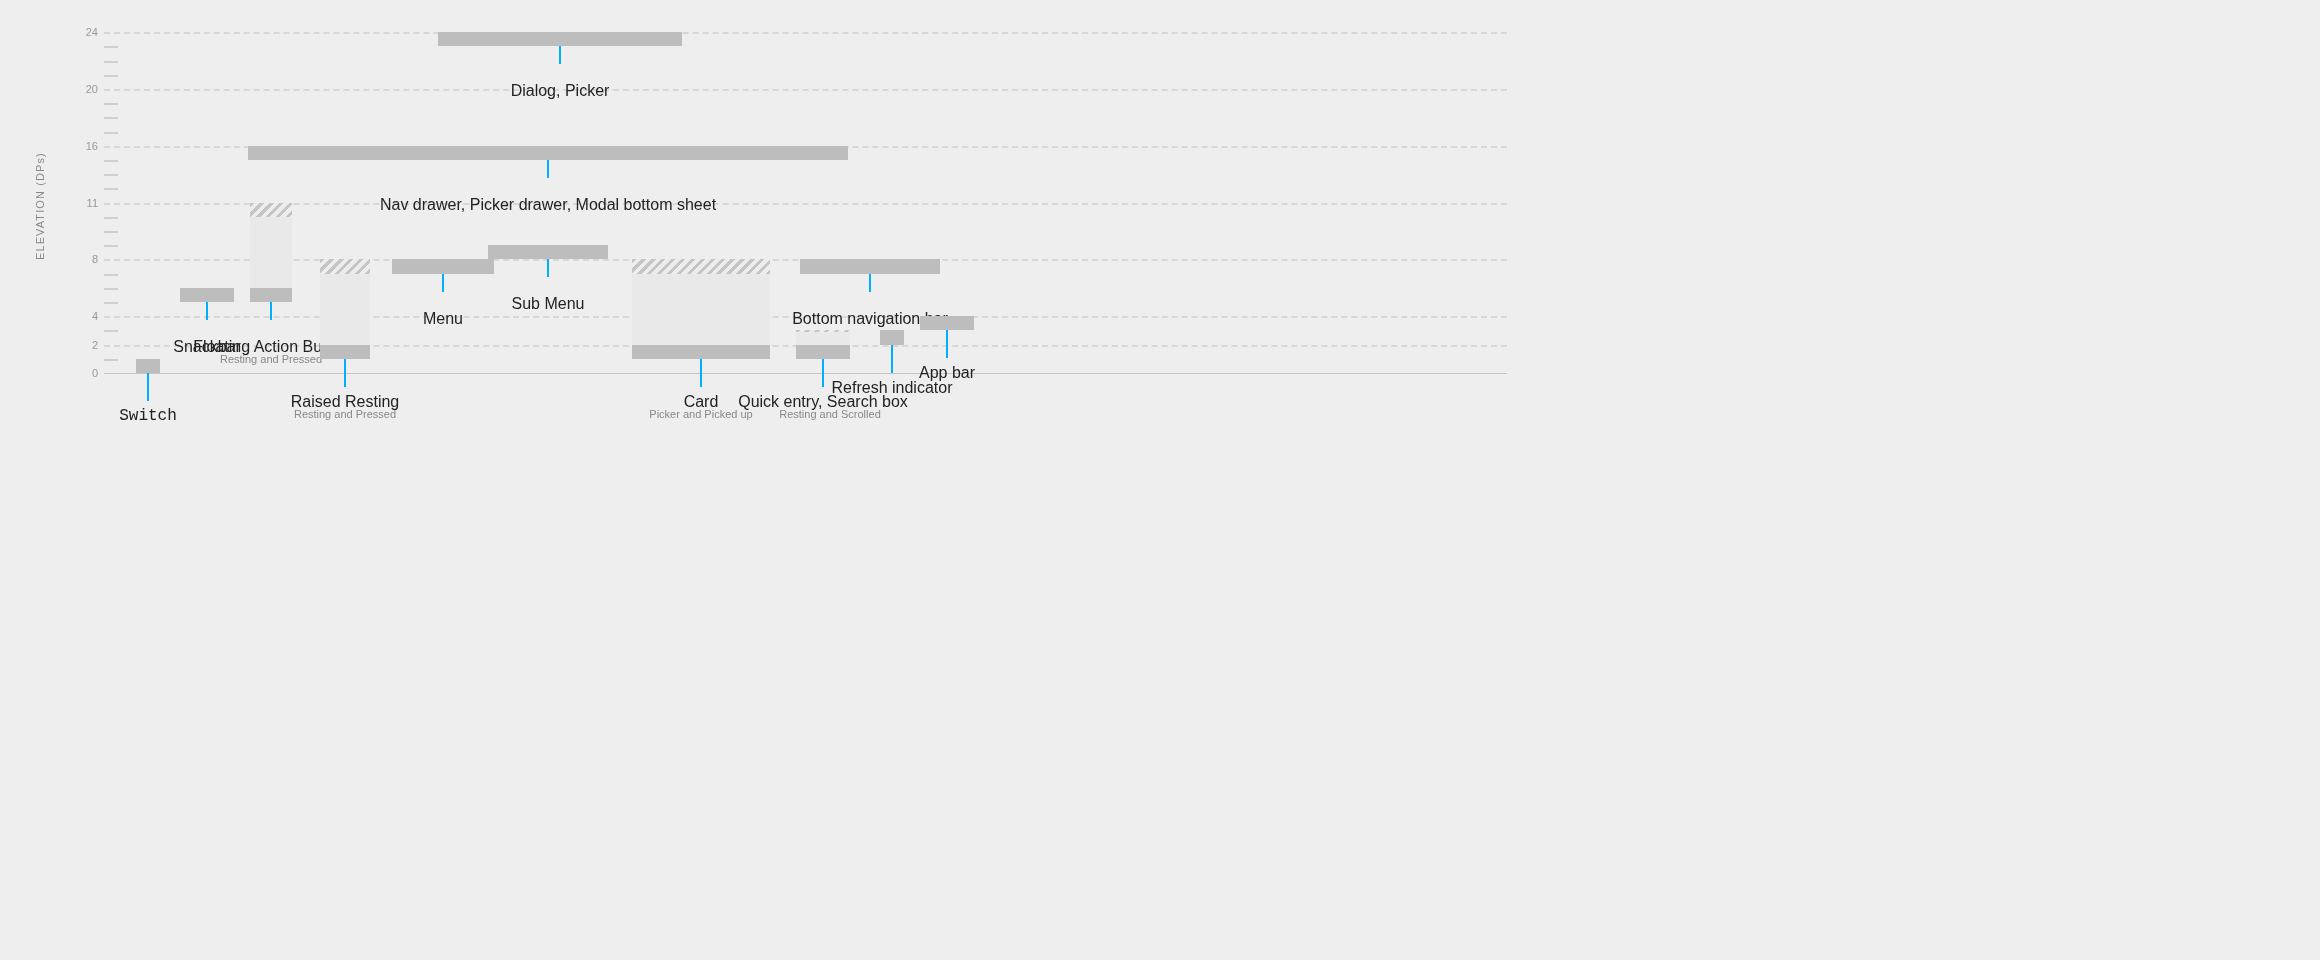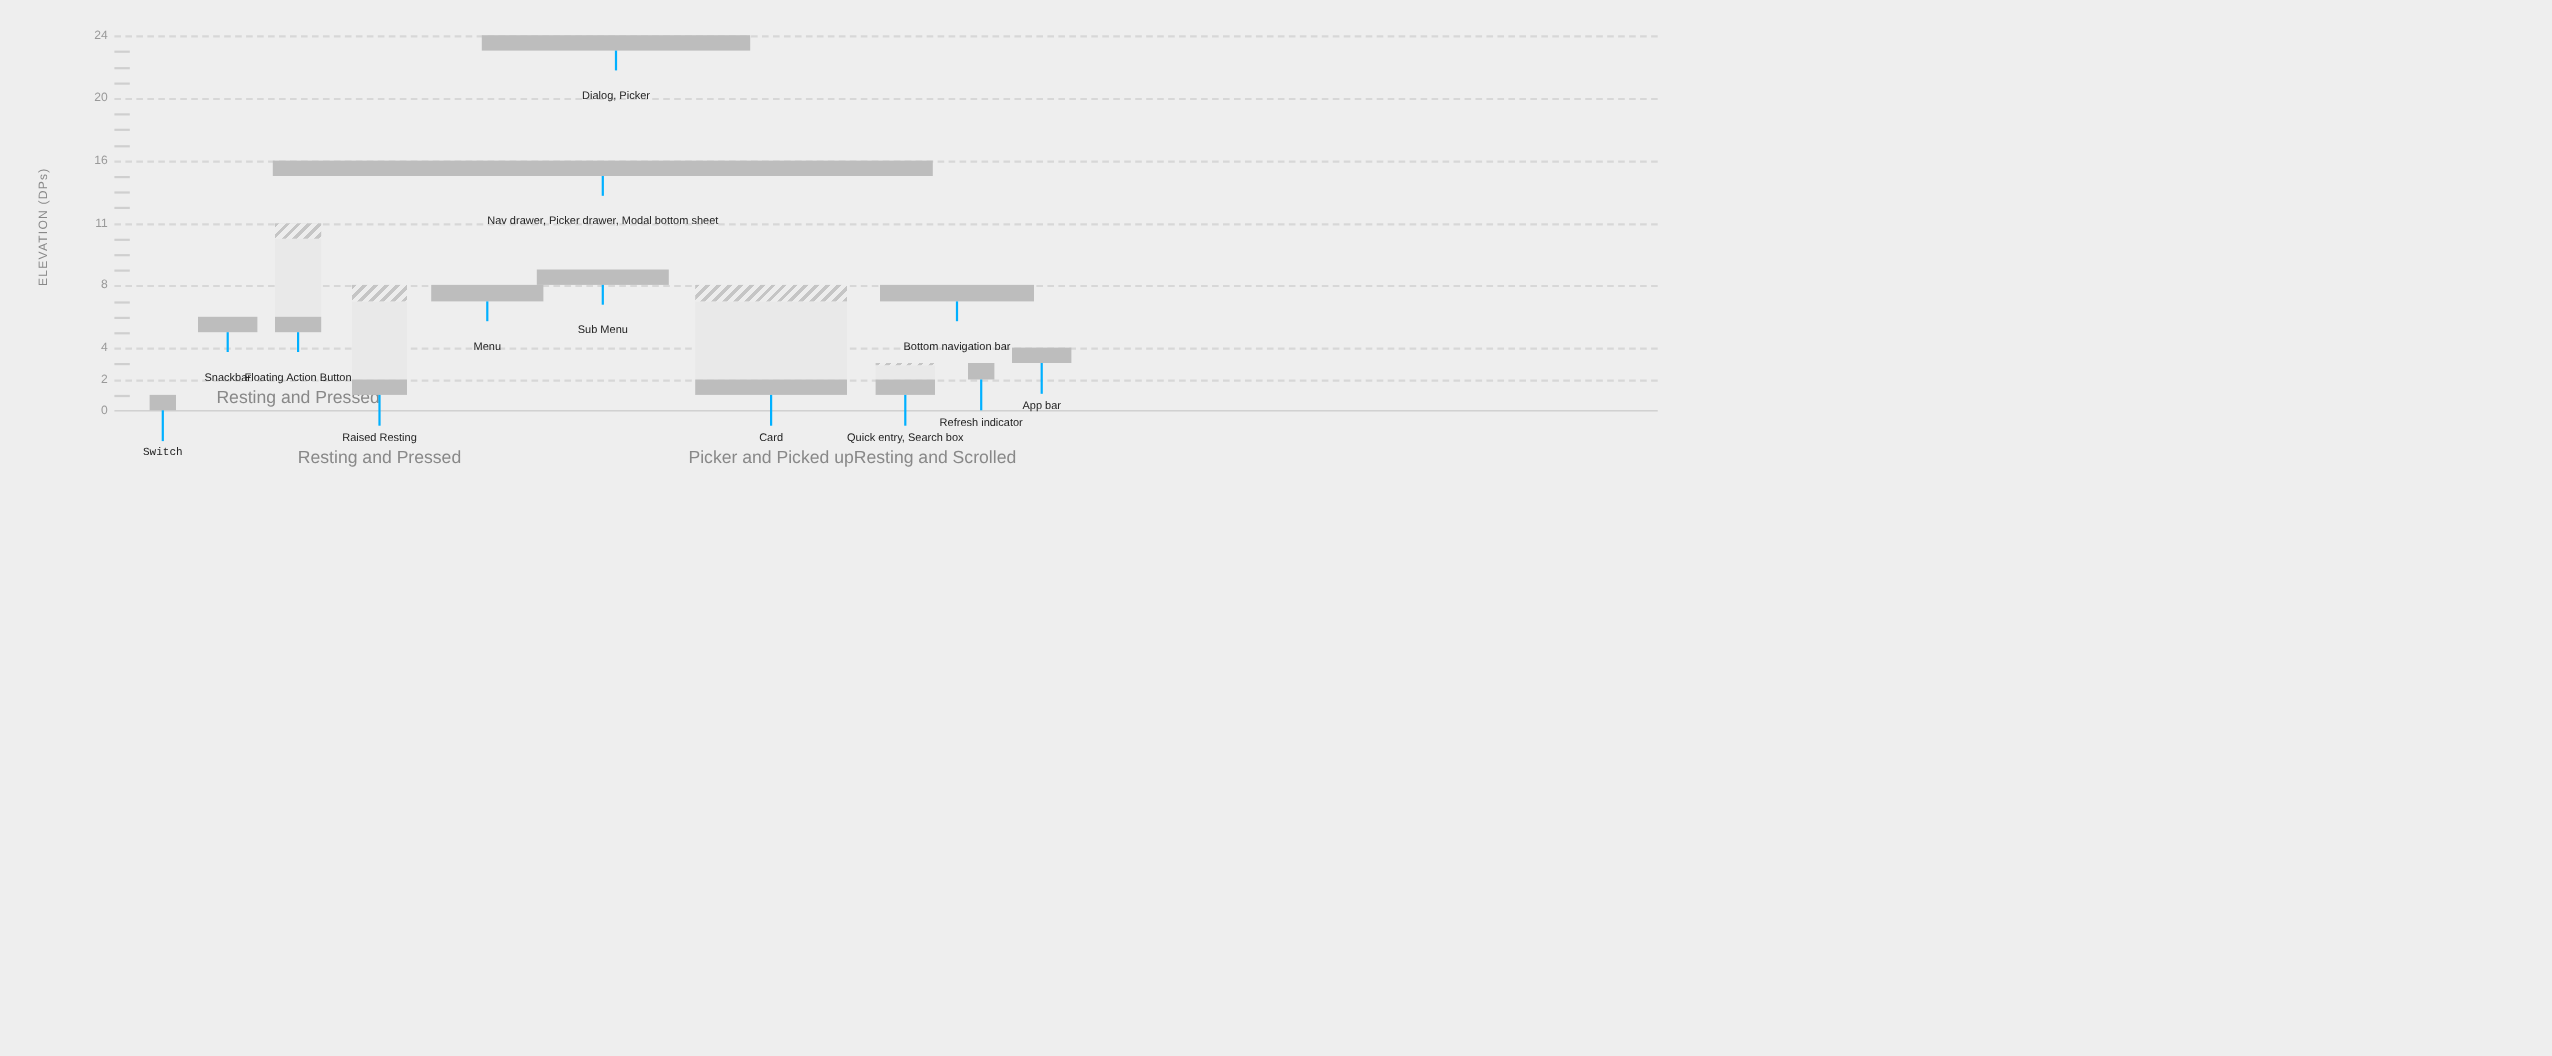--- a/index.html
+++ b/index.html
@@ -8,22 +8,22 @@
   .ytick{position:absolute;right:calc(100% - 98px);color:#999;font-size:11px;transform:translateY(-50%);}
   .minor{position:absolute;left:104px;width:14px;border-top:2px solid #cfcfcf;}
   .grid{position:absolute;left:104px;right:40px;border-top:2px dashed #d7d7d7;}
   .axis0{position:absolute;left:104px;right:40px;border-top:1px solid #c5c5c5;}
   .bar{position:absolute;background:#bdbdbd;}
   .light{background:#e9e9e9;}
   .hatch{
     background:repeating-linear-gradient(135deg,#c5c5c5 0 3px,#ededed 3px 7px);
   }
   .cue{position:absolute;width:0;border-left:2px solid #00b0ff;}
-  .lbl{position:absolute;color:#222;font-size:10px;white-space:nowrap;transform:translateX(-50%);text-align:center;}
-  .sub{position:absolute;color:#888;font-size:16px;white-space:nowrap;transform:translateX(-50%);text-align:right;}
+  .lbl{position:absolute;color:#222;font-size:16px;white-space:nowrap;transform:translateX(-50%);text-align:center;}
+  .sub{position:absolute;color:#888;font-size:11px;white-space:nowrap;transform:translateX(-50%);text-align:right;}
 </style>
 </head>
 <body>
 
 <div id="stage">
   <div class="ylabel">ELEVATION (DPs)</div>
 <div class="axis0" style="top: 373px;"></div>
     <div class="ytick" style="top: 373px;">0</div>
     <div class="grid" style="top: 344.6px;"></div>
     <div class="ytick" style="top: 344.6px;">2</div>
@@ -93,20 +93,20 @@
     <div class="lbl" style="left: 701px; top: 392.8px;">Card</div>
     <div class="sub" style="left: 701px; top: 407.8px;">Picker and Picked up</div>
     <div class="bar" style="left: 800px; width: 140px; top: 259.4px; height: 14.2px;"></div>
     <div class="cue" style="left: 869px; top: 273.6px; height: 18px;"></div>
     <div class="lbl" style="left: 870px; top: 309.6px;">Bottom navigation bar</div>
     <div class="bar light" style="left: 796px; width: 54px; top: 331.82px; height: 12.78px;"></div>
     <div class="bar hatch" style="left: 796px; width: 54px; top: 330.4px; height: 1.42px;"></div>
     <div class="bar" style="left: 796px; width: 54px; top: 344.6px; height: 14.2px;"></div>
     <div class="cue" style="left: 822px; top: 358.8px; height: 28px;"></div>
     <div class="lbl" style="left: 823px; top: 392.8px;">Quick entry, Search box</div>
-    <div class="sub" style="left: 850px; top: 407.8px;">Resting and Scrolled</div>
+    <div class="sub" style="left: 830px; top: 407.8px;">Resting and Scrolled</div>
     <div class="bar" style="left: 880px; width: 24px; top: 330.4px; height: 14.2px;"></div>
     <div class="cue" style="left: 891px; top: 344.6px; height: 28px;"></div>
     <div class="lbl" style="left: 892px; top: 378.6px;">Refresh indicator</div>
     <div class="bar" style="left: 920px; width: 54px; top: 316.2px; height: 14.2px;"></div>
     <div class="cue" style="left: 946px; top: 330.4px; height: 28px;"></div>
     <div class="lbl" style="left: 947px; top: 364.4px;">App bar</div>
   </div>
 
 </body></html>

